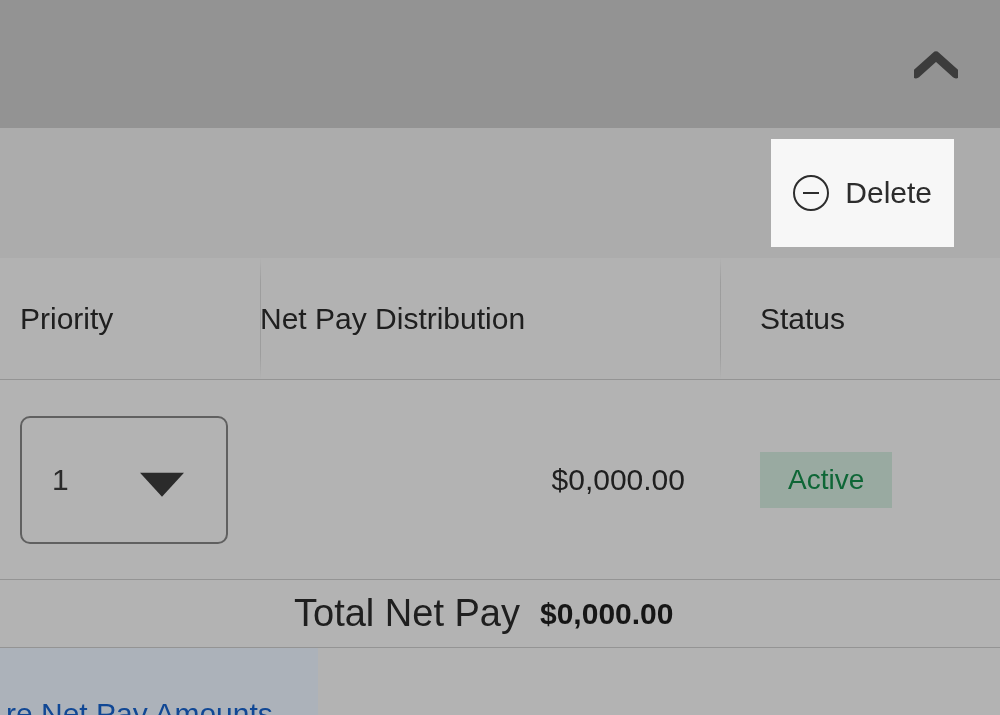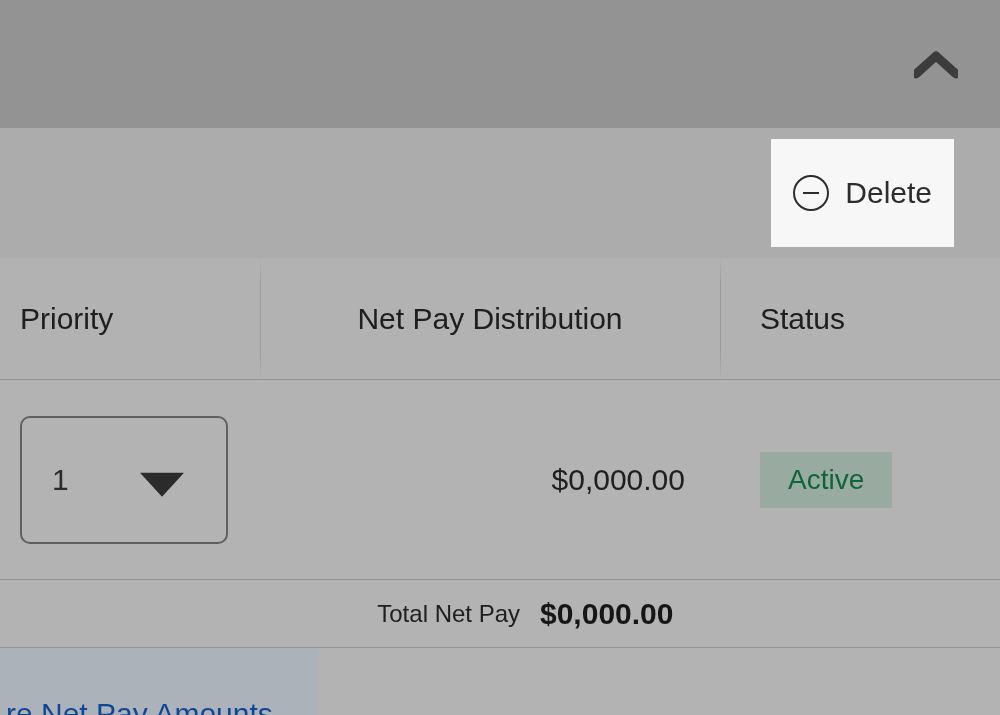--- a/index.html
+++ b/index.html
@@ -140,21 +140,20 @@
       font-size: 30px;
       color: #2a2a2a;
       font-weight: 500;
     }
     .th-priority {
       width: 260px;
       padding-left: 20px;
     }
     .th-netpay {
       width: 460px;
-      text-align: center;
     }
     .th-status {
       flex: 1;
       padding-left: 40px;
     }
     .table-row {
       height: 200px;
       display: flex;
       align-items: center;
       border-bottom: 1px solid #c8c8c8;
@@ -214,21 +213,21 @@
     .total-row {
       height: 68px;
       display: flex;
       align-items: center;
       background: #f2f2f2;
       border-bottom: 1px solid #c8c8c8;
     }
     .total-label {
       width: 540px;
       text-align: right;
-      font-size: 24px;
+      font-size: 38px;
       color: #2a2a2a;
       padding-right: 20px;
     }
     .total-value {
       font-size: 30px;
       font-weight: 700;
       color: #1e1e1e;
     }
     .footer-strip {
       background: #e9f1fb;

